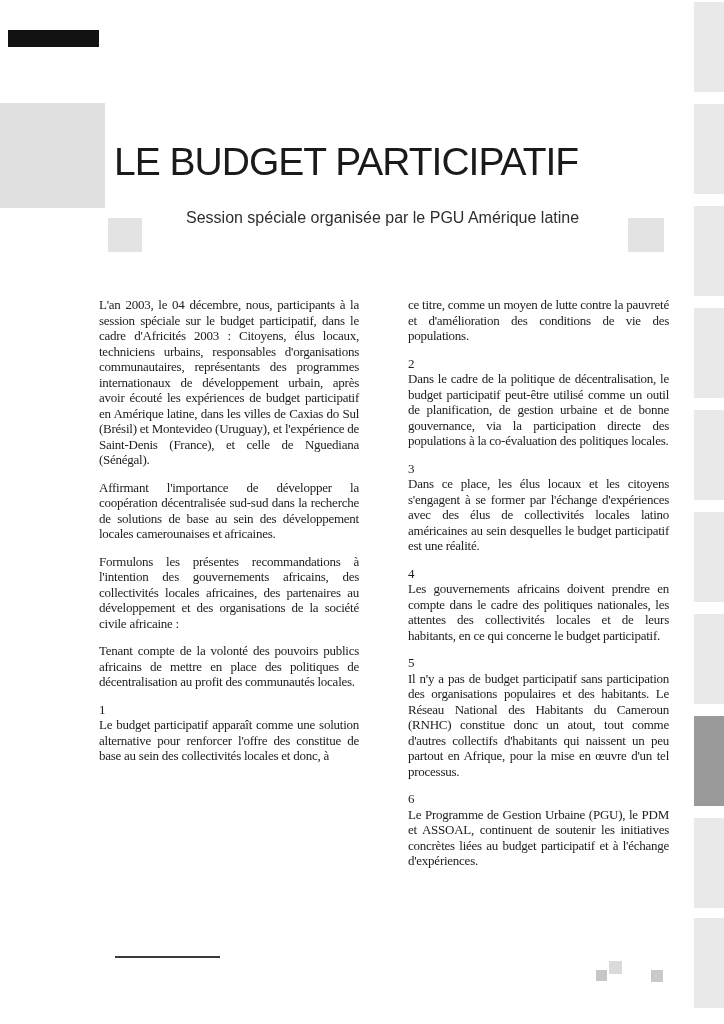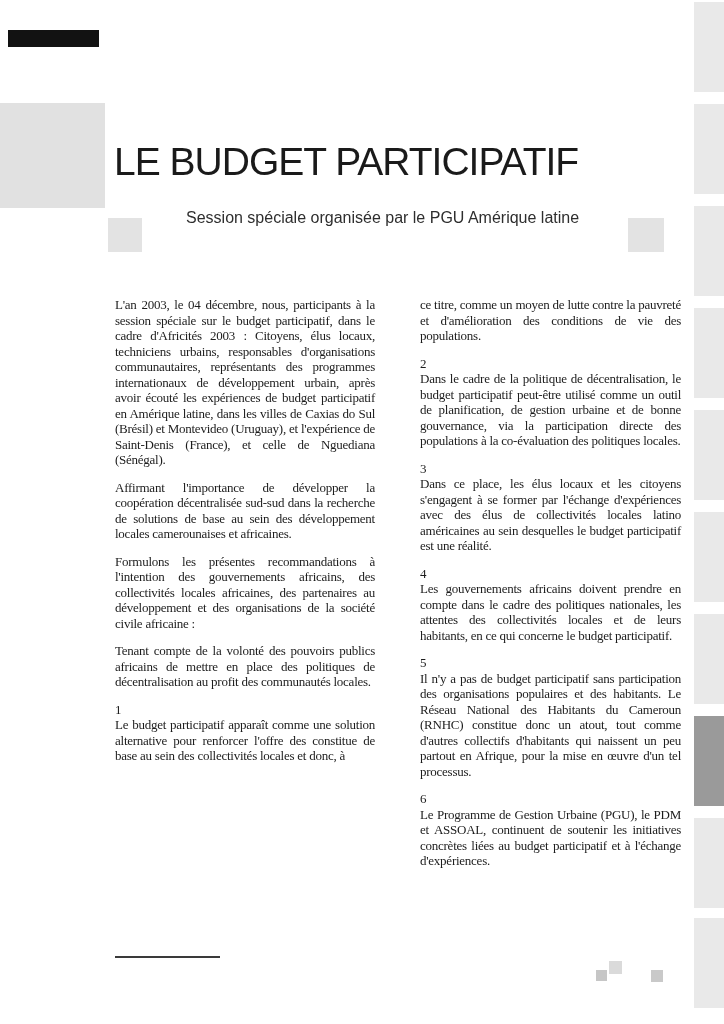--- a/index.html
+++ b/index.html
@@ -38,22 +38,22 @@
     font-family:"Liberation Sans", sans-serif;
     font-size:16px;font-weight:400;color:#2e2e2e;white-space:nowrap;margin-left:34px;
   }
 
   
   .col{
     position:absolute;top:297px;
     font-size:13px;line-height:15.5px;letter-spacing:-0.25px;
     text-align:justify;
   }
-  .col-left{left:115px;width:260px;}
-  .col-right{left:420px;width:261px;}
+  .col-left{left:99px;width:260px;}
+  .col-right{left:408px;width:261px;}
   .col p{margin:0 0 12px 0;}
   .item{margin:0 0 12px 0;}
   .item-num{line-height:15.5px;}
   .item-text{text-align:justify;}
 </style>
 </head>
 <body>
 
 <div class="page">
 

